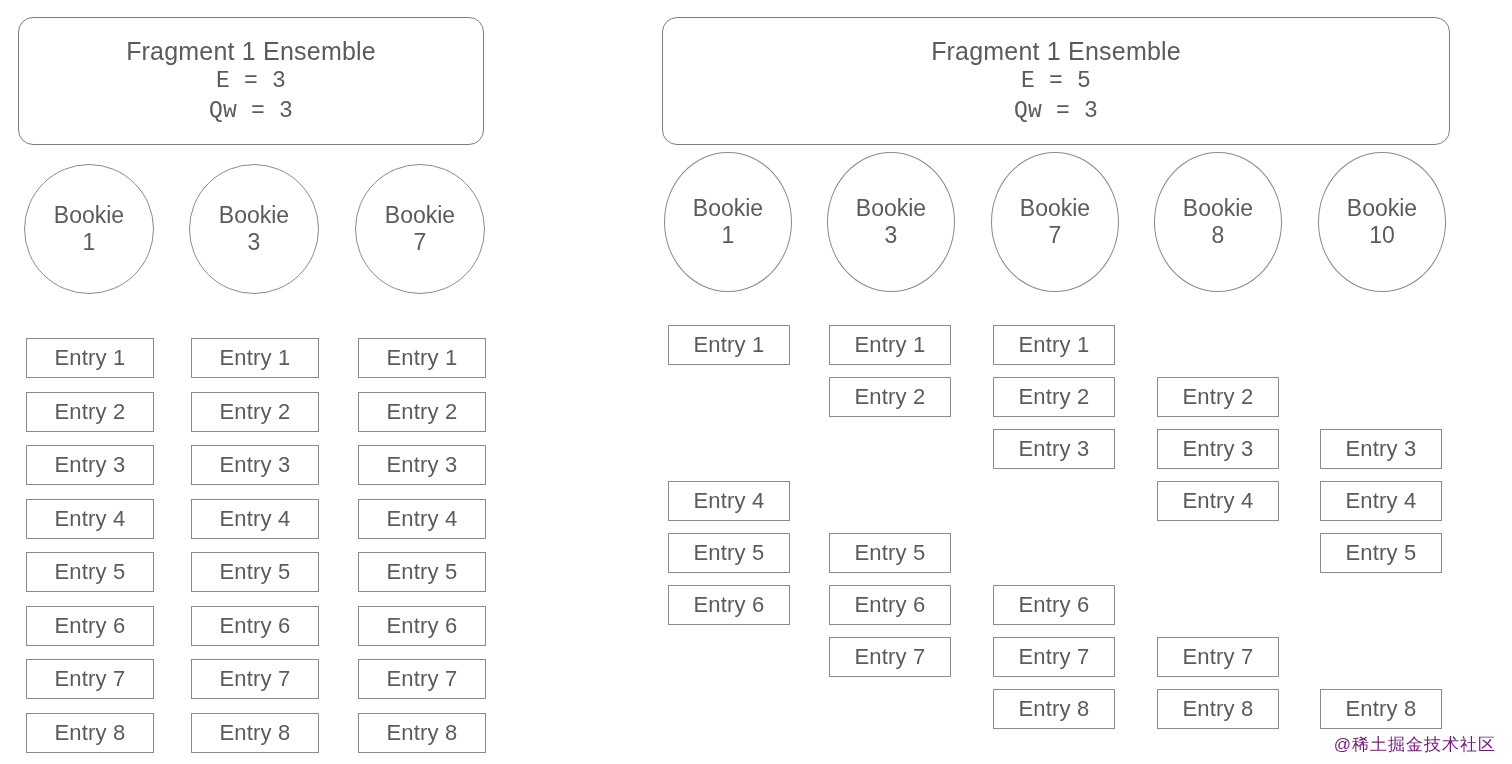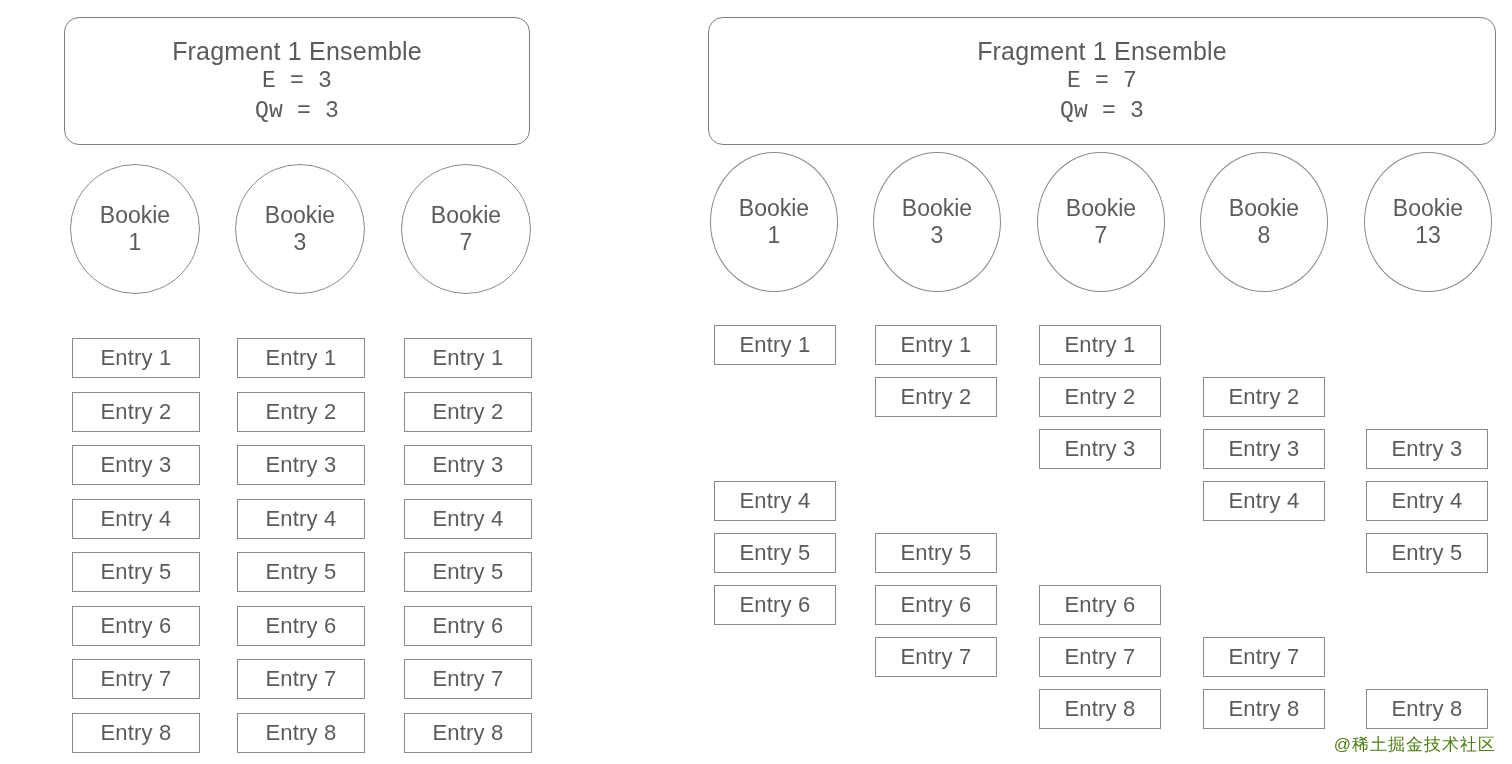--- a/index.html
+++ b/index.html
@@ -21,21 +21,20 @@
     left: 0;
     top: 0;
     width: 1512px;
     height: 764px;
   }
 
   .panel {
     position: absolute;
     top: 0;
     height: 620px;
-    margin-left: 46px;
   }
   .panel.left  { left: 0px;   width: 520px; }
   .panel.right { left: 650px; width: 862px; }
 
   
   .ensemble-box {
     position: absolute;
     box-sizing: border-box;
     border: 1.6px solid #7d7d7d;
     border-radius: 15px;
@@ -91,21 +90,21 @@
     color: #5b5b5b;
     letter-spacing: .2px;
   }
 
   
   .watermark {
     position: absolute;
     right: 16px;
     bottom: 8px;
     font-size: 17px;
-    color: #4d7c0f;
+    color: #701a75;
     letter-spacing: 1px;
     white-space: nowrap;
     user-select: none;
   }
 </style>
 </head>
 <body>
 
 <div id="stage">
 
@@ -153,21 +152,21 @@
         <div class="entry" style="left: 358px; top: 552px; width: 128px; height: 40px;">Entry 5</div>
         <div class="entry" style="left: 358px; top: 605.5px; width: 128px; height: 40px;">Entry 6</div>
         <div class="entry" style="left: 358px; top: 659px; width: 128px; height: 40px;">Entry 7</div>
         <div class="entry" style="left: 358px; top: 712.5px; width: 128px; height: 40px;">Entry 8</div>
       </div>
   </div>
 
   <div class="panel right">
     <div class="ensemble-box">
       <div class="ensemble-title">Fragment 1 Ensemble</div>
-      <div class="ensemble-line">E = 7</div>
+      <div class="ensemble-line">E = 5</div>
       <div class="ensemble-line">Qw = 3</div>
     </div>
     <div class="bookie-row">
         <div class="bookie" style="left: 14px; top: 152px; width: 128px; height: 140px;">
           <span class="b-name">Bookie</span>
           <span class="b-id">1</span>
         </div>
         <div class="bookie" style="left: 177px; top: 152px; width: 128px; height: 140px;">
           <span class="b-name">Bookie</span>
           <span class="b-id">3</span>
@@ -175,21 +174,21 @@
         <div class="bookie" style="left: 341px; top: 152px; width: 128px; height: 140px;">
           <span class="b-name">Bookie</span>
           <span class="b-id">7</span>
         </div>
         <div class="bookie" style="left: 504px; top: 152px; width: 128px; height: 140px;">
           <span class="b-name">Bookie</span>
           <span class="b-id">8</span>
         </div>
         <div class="bookie" style="left: 668px; top: 152px; width: 128px; height: 140px;">
           <span class="b-name">Bookie</span>
-          <span class="b-id">13</span>
+          <span class="b-id">10</span>
         </div>
       </div>
     <div class="entry-grid">
         <div class="entry" style="left: 18px; top: 325px; width: 122px; height: 40px;">Entry 1</div>
         <div class="entry" style="left: 18px; top: 481px; width: 122px; height: 40px;">Entry 4</div>
         <div class="entry" style="left: 18px; top: 533px; width: 122px; height: 40px;">Entry 5</div>
         <div class="entry" style="left: 18px; top: 585px; width: 122px; height: 40px;">Entry 6</div>
         <div class="entry" style="left: 179px; top: 325px; width: 122px; height: 40px;">Entry 1</div>
         <div class="entry" style="left: 179px; top: 377px; width: 122px; height: 40px;">Entry 2</div>
         <div class="entry" style="left: 179px; top: 533px; width: 122px; height: 40px;">Entry 5</div>

